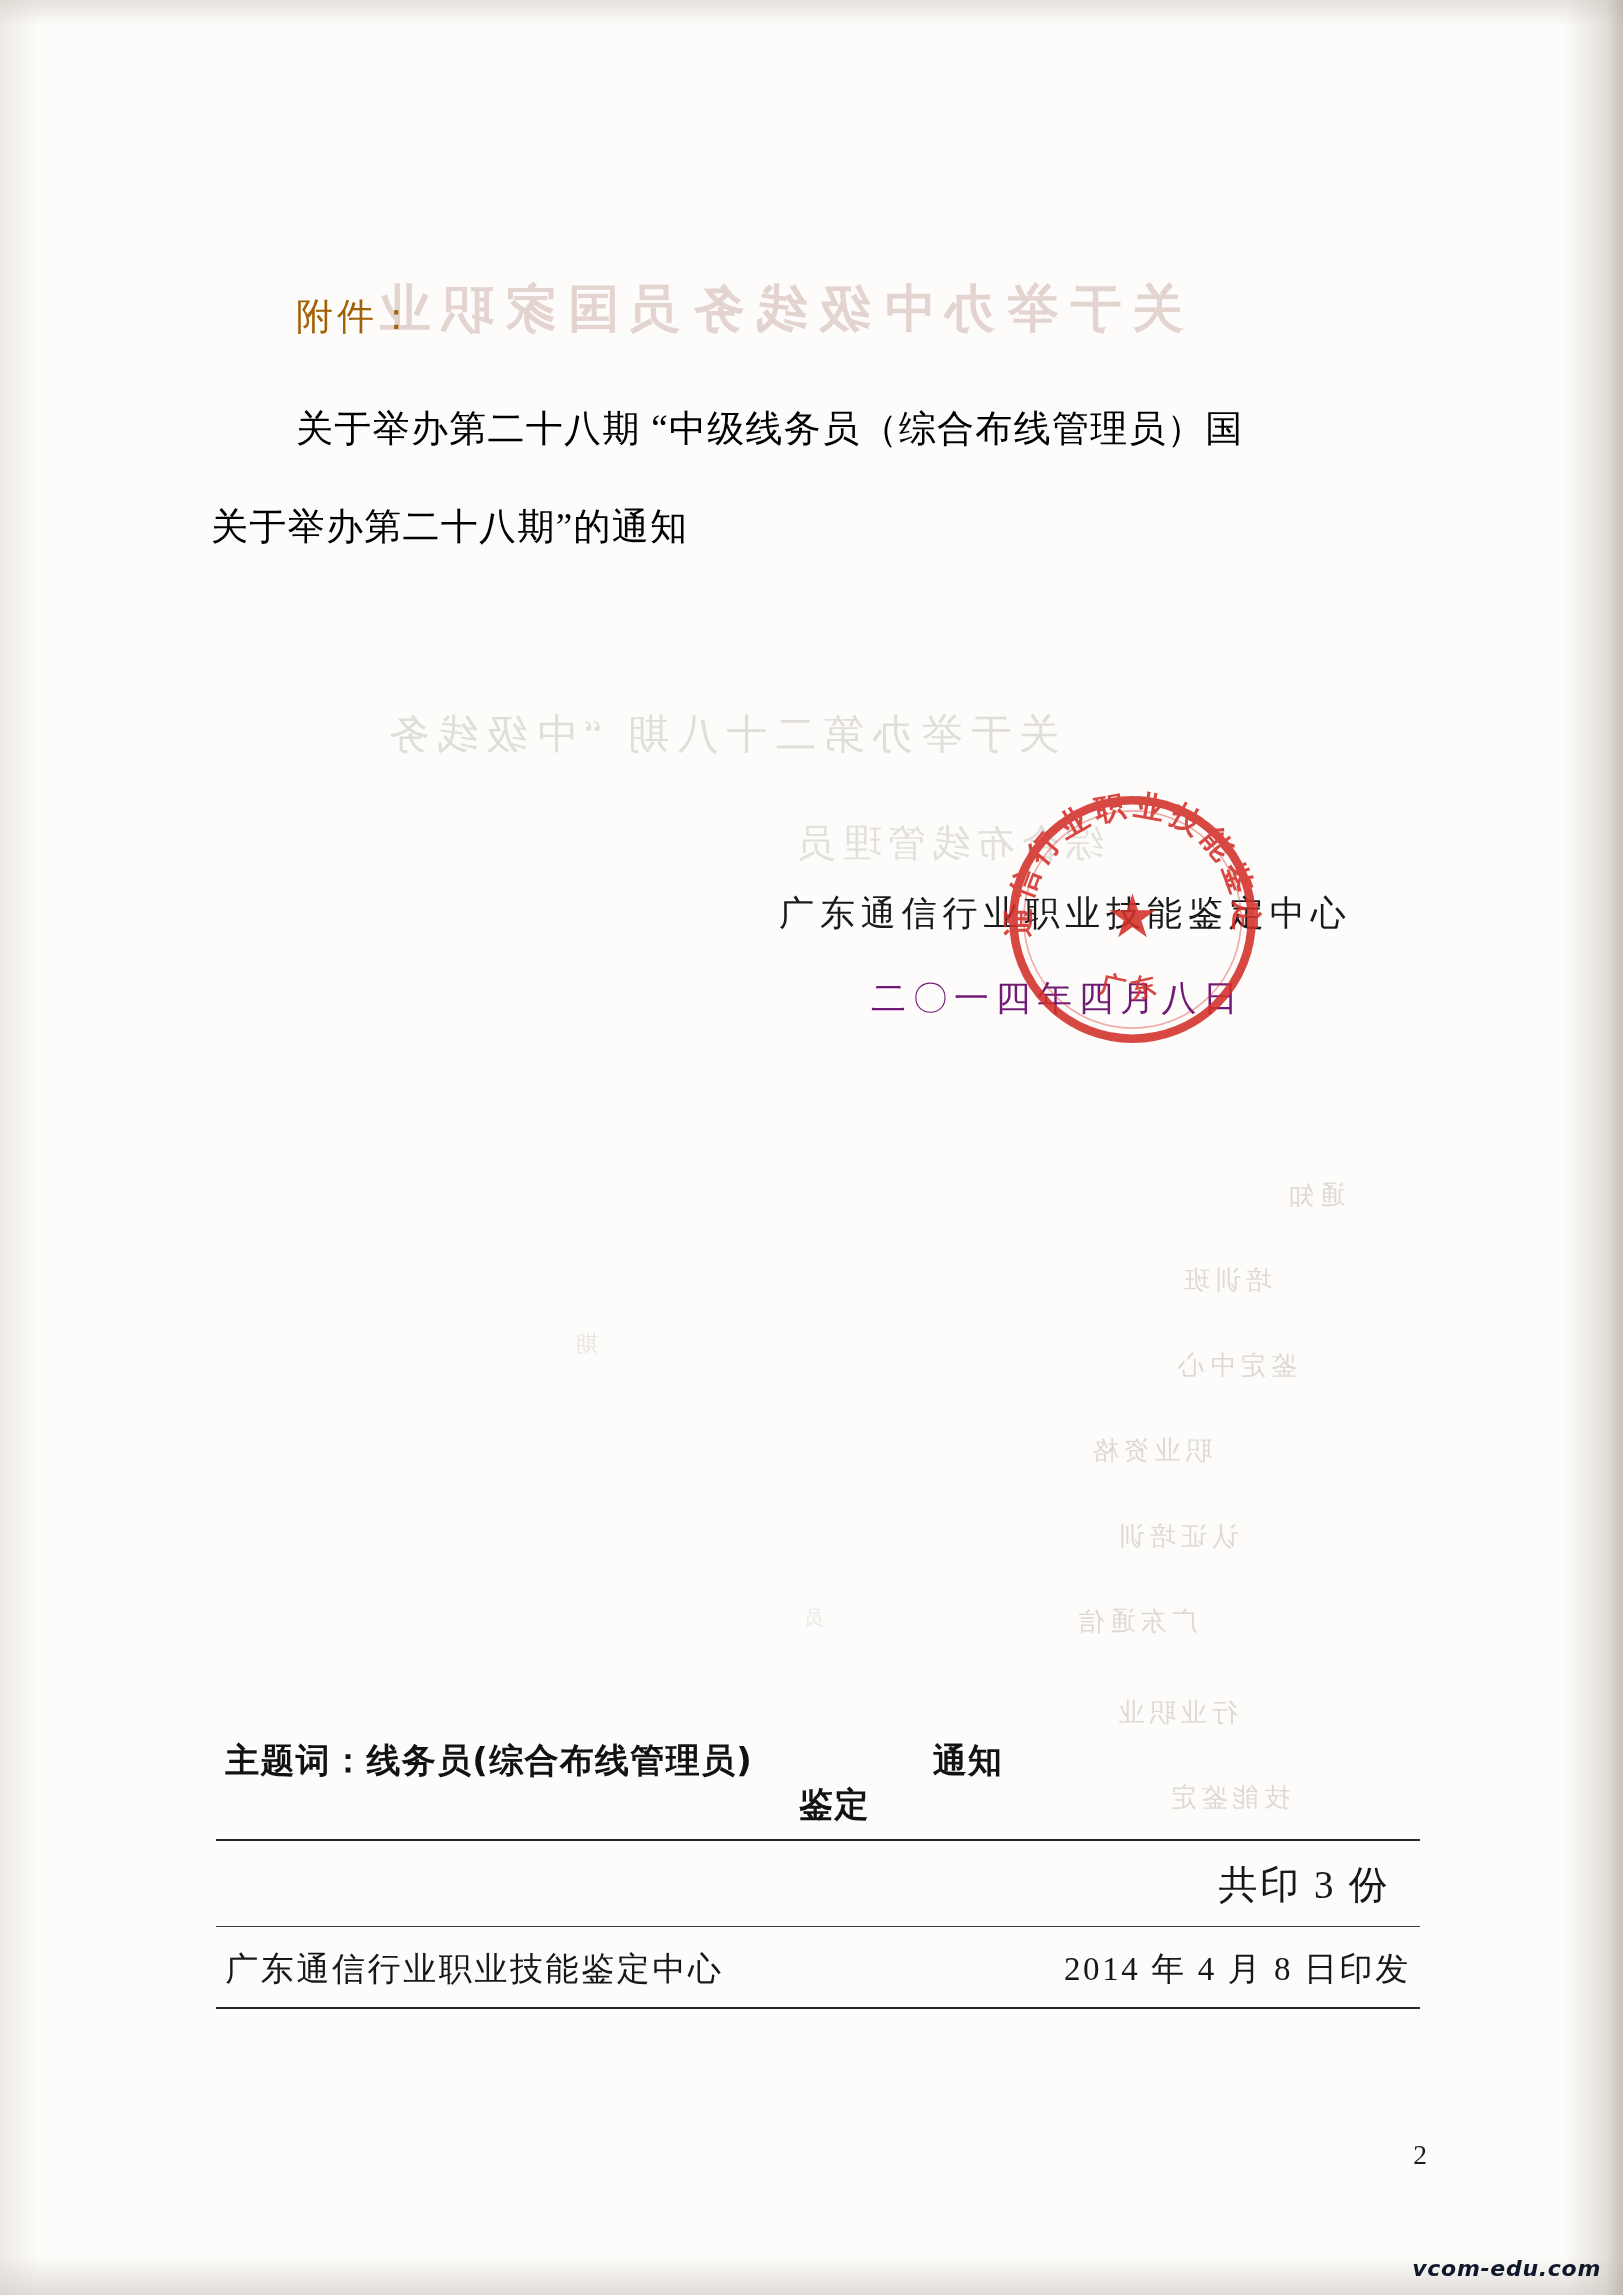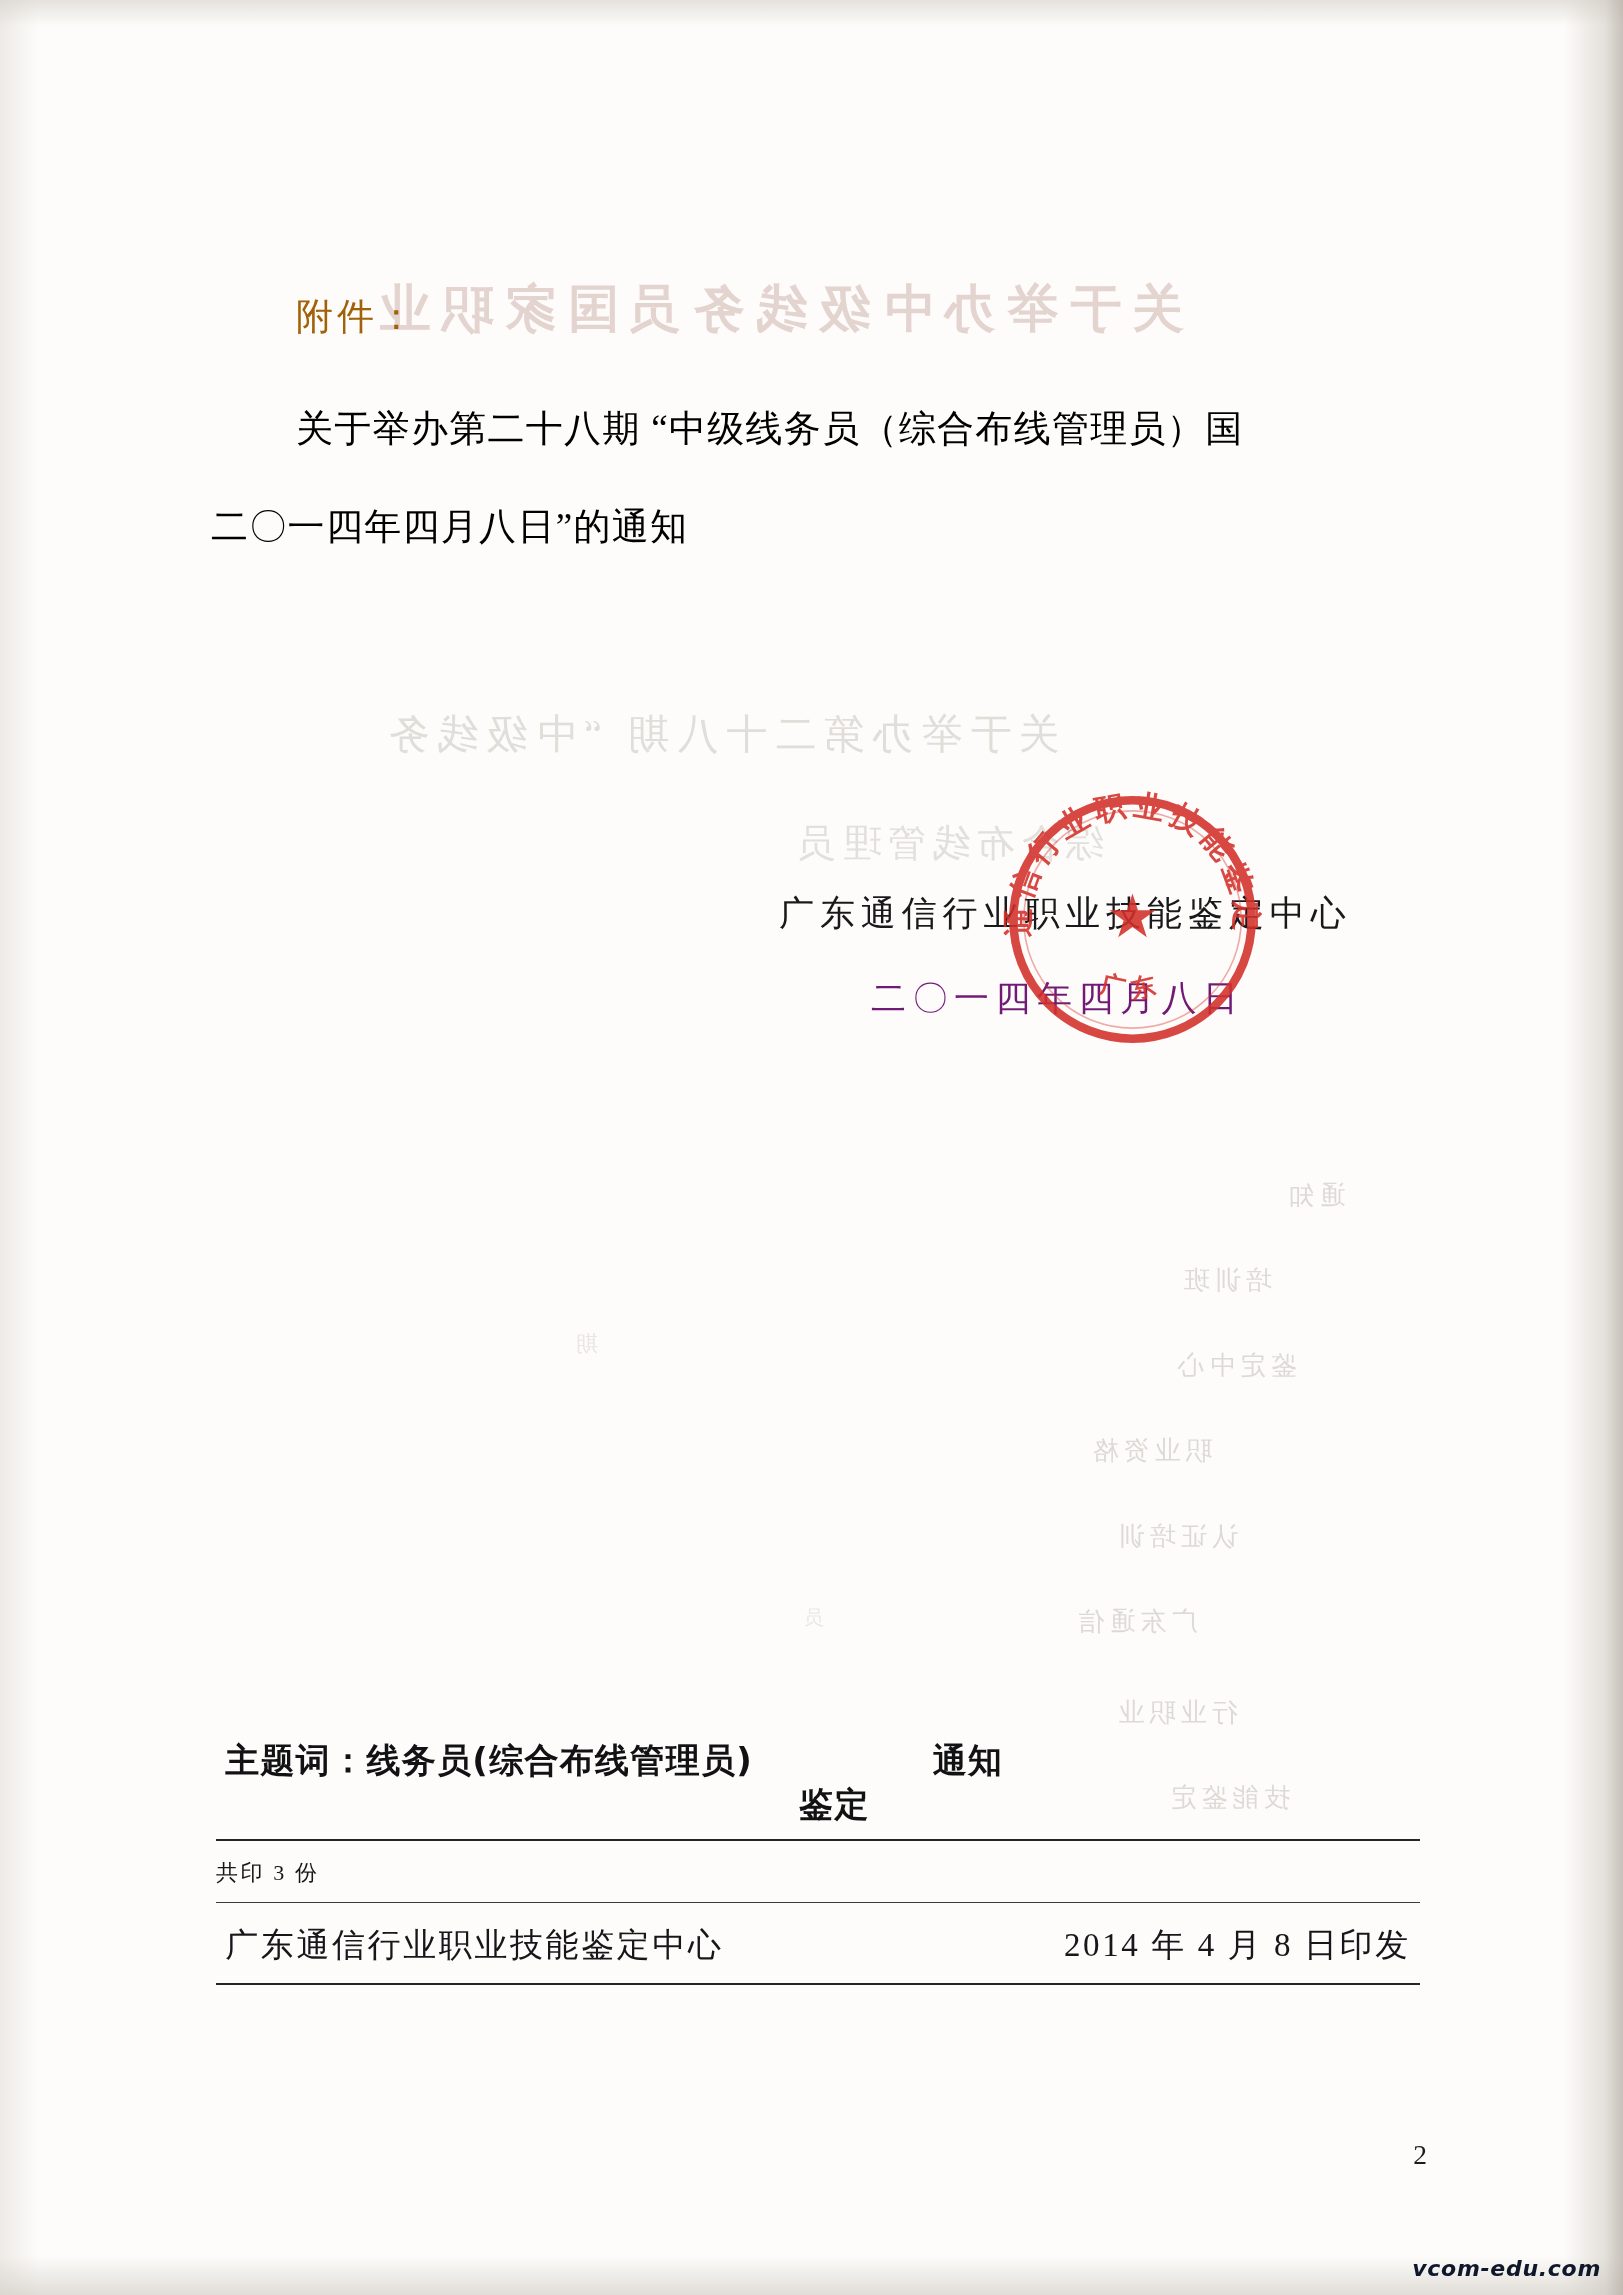--- a/index.html
+++ b/index.html
@@ -165,22 +165,23 @@
     font-weight: 700;
     font-size: 34px;
     letter-spacing: 1.3px;
     color: #121215;
   }
   .kw-row .kw-label { white-space: nowrap; }
   .kw-row .kw-v1 { margin-left: 46px; margin-top: 44px; }
   .kw-row .kw-v2 { margin-left: 63px; }
   .copies-row {
     display: flex;
+    justify-content: flex-end;
     padding: 17px 30px 14.4px 0;
-    font-size: 22px;
+    font-size: 39px;
     letter-spacing: 2.6px;
     color: #17171b;
   }
   .issuer-row {
     display: flex;
     justify-content: space-between;
     align-items: baseline;
     padding: 19.6px 9.2px 15.7px 9.2px;
     font-size: 33px;
     letter-spacing: 2.6px;
@@ -227,21 +228,21 @@
   <div class="ghost ghost-small-f">广东通信</div>
   <div class="ghost ghost-small-g">行业职业</div>
   <div class="ghost ghost-small-h">技能鉴定</div>
   <div class="ghost ghost-speck-1">期</div>
   <div class="ghost ghost-speck-2">员</div>
 
   <div class="attach-label">附件：</div>
 
   <div class="para">
     <span>关于举办第二十八期 “中级线务员（综合布线管理员）国</span>
-    <span class="l2">二〇一四年四月八日”的通知</span>
+    <span class="l2">关于举办第二十八期”的通知</span>
   </div>
 
   <div class="sign-org">广东通信行业职业技能鉴定中心</div>
   <div class="sign-date">二〇一四年四月八日</div>
 
   <div class="seal">
     <svg width="275" height="275" viewBox="0 0 420 420" xmlns="http://www.w3.org/2000/svg">
       <defs>
         <path id="sealTopArc" d="M 52,210 A 158,158 0 0 1 368,210"></path>
         <path id="sealBottomArc" d="M 92,210 A 118,118 0 0 0 328,210"></path>

